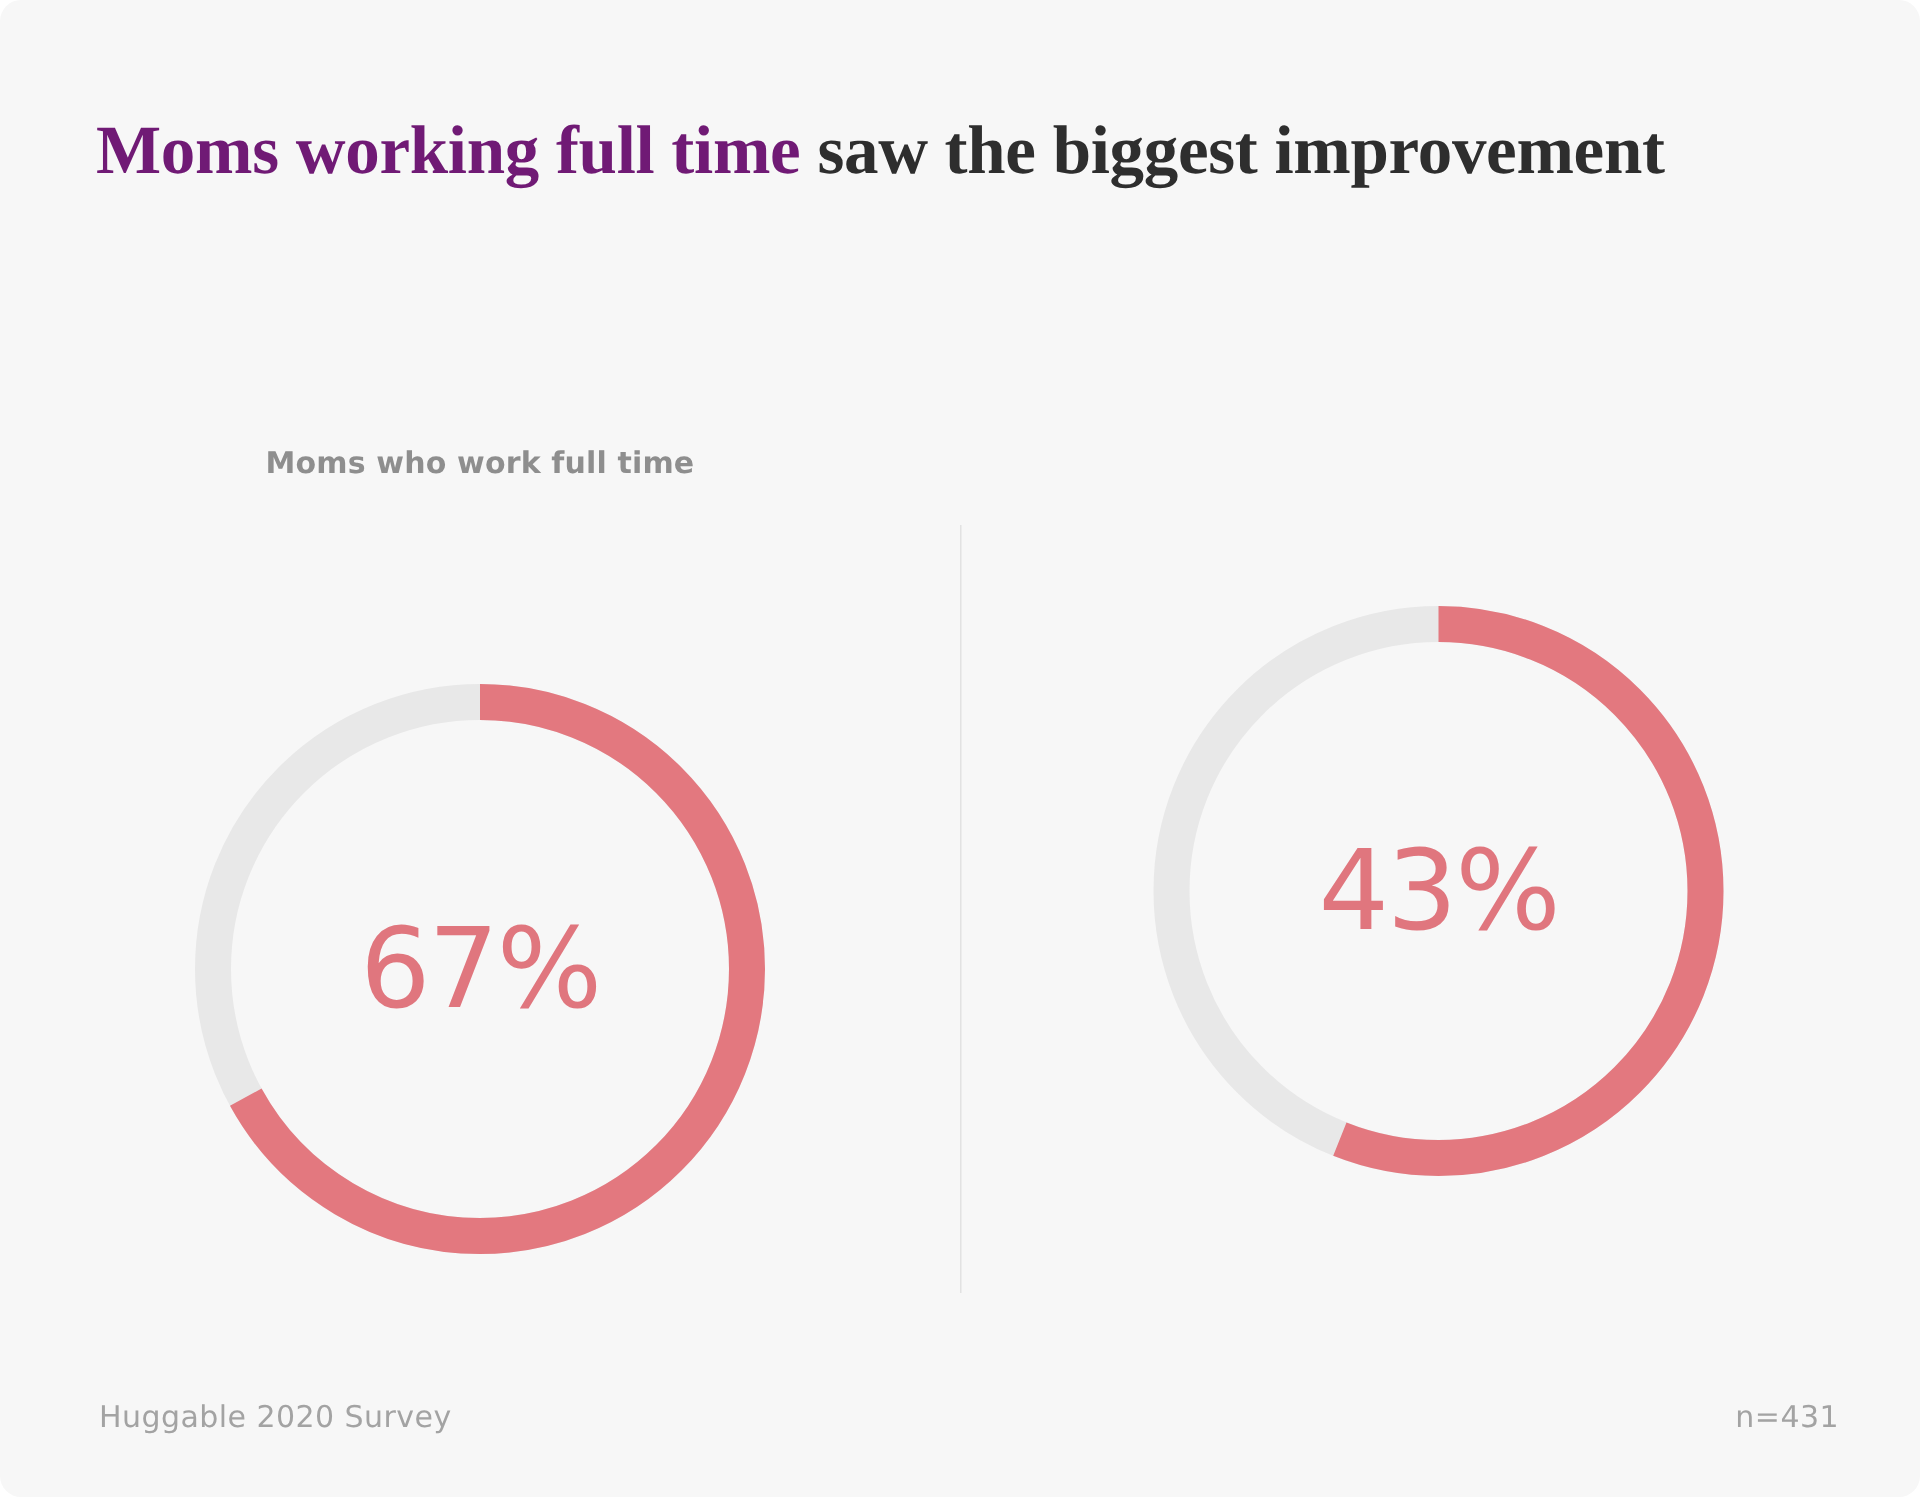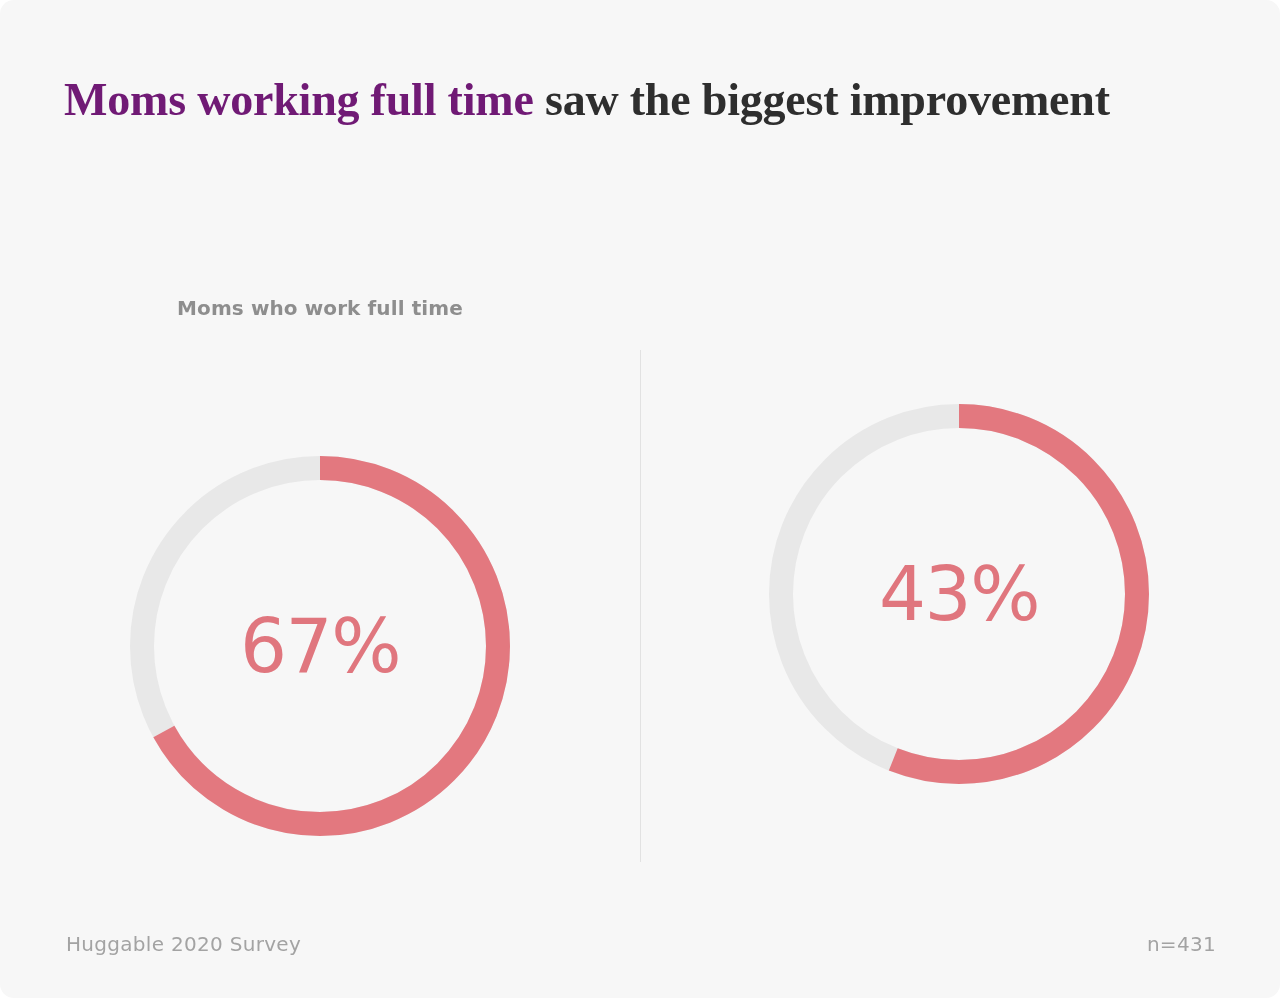--- a/index.html
+++ b/index.html
@@ -99,21 +99,21 @@
     top: 350px;
     width: 1px;
     height: 512px;
     background: #e2e2e2;
   }
 
   
   #footer {
     position: absolute;
     left: 66px;
-    right: 64px;
+    right: 54px;
     top: 932px;
     display: flex;
     align-items: baseline;
     justify-content: space-between;
   }
   .footer-text {
     font-family: "DejaVu Sans", sans-serif;
     font-weight: normal;
     font-size: 20px;
     color: #a3a3a3;

